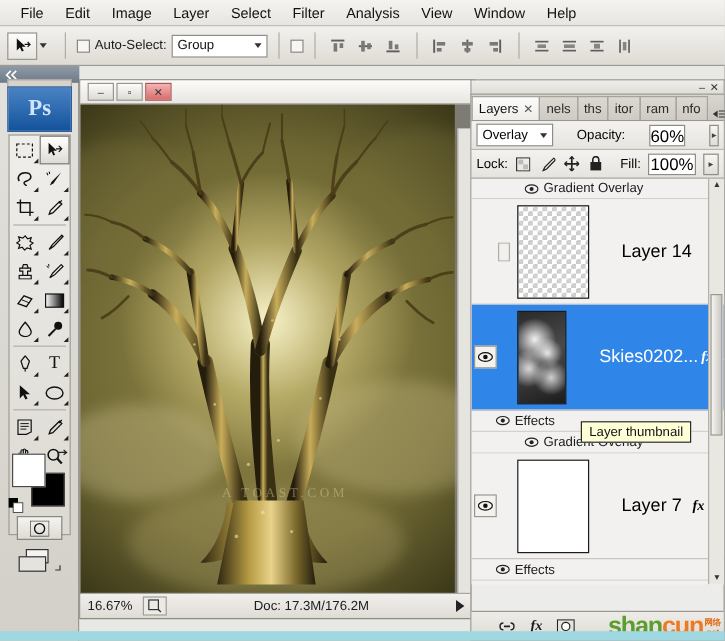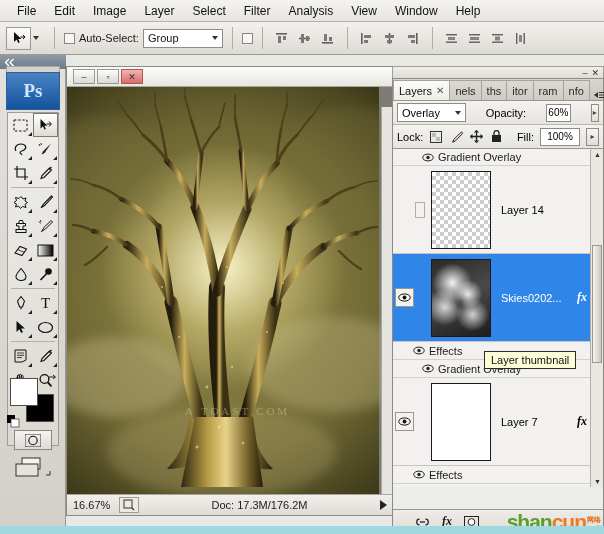--- a/index.html
+++ b/index.html
@@ -143,21 +143,21 @@
   .ptab.active { background:linear-gradient(#fbfbfa,#eeede9); color:#111; }
   .ptab .x { font-size:10px; color:#555; }
   .panel-menu { margin-left:auto; padding:0 4px; display:flex; align-items:center; font-size:10px; color:#333;}
   .blendrow {
     height:24px; display:flex; align-items:center; gap:20px; padding:0 4px;
     background:linear-gradient(#f3f2ef,#e6e4df); border-bottom:1px solid #bbb8b1;
   }
   .blend-select { width:110px; height:19px; background:#fff; border:1px solid #8f8c85;
     display:flex; align-items:center; justify-content:space-between; padding:0 4px; font-size:11px; }
   .num-field { width:40px; height:18px; background:#fff; border:1px solid #8f8c85;
-    display:flex; align-items:center; justify-content:center; font-size:10px; }
+    display:flex; align-items:center; justify-content:center; font-size:14px; }
   .spin { width:13px; height:18px; border:1px solid #8f8c85; background:linear-gradient(#f7f6f3,#e0ded8);
     display:flex; align-items:center; justify-content:center; font-size:8px; color:#444; }
   .lockrow { height:24px; display:flex; align-items:center; gap:6px; padding:0 4px;
     background:linear-gradient(#f3f2ef,#e6e4df); border-bottom:1px solid #9a978f; }
   .lockicon { width:14px; height:14px; display:flex; align-items:center; justify-content:center; font-size:11px; color:#222; }
 
   .layerlist { position:relative; height:338px; overflow:hidden; background:#f2f1ef; }
   .ll-inner { position:absolute; left:0; top:0; width:212px; }
   .lrow { display:flex; align-items:center; border-bottom:1px solid #c8c5be; background:#f2f1ef; position:relative; }
   .lrow.selected { background:#2f86e8; color:#fff; }
@@ -175,29 +175,29 @@
   .thumb.white { background:#ffffff; }
   .thumb.clouds {
     background:
       radial-gradient(circle at 35% 30%, #f2f2f2 0%, rgba(200,200,200,0) 30%),
       radial-gradient(circle at 62% 45%, #e8e8e8 0%, rgba(160,160,160,0) 26%),
       radial-gradient(circle at 22% 62%, #d8d8d8 0%, rgba(120,120,120,0) 28%),
       radial-gradient(circle at 70% 72%, #cfcfcf 0%, rgba(110,110,110,0) 24%),
       radial-gradient(circle at 48% 55%, #101010 0%, rgba(20,20,20,0) 22%),
       linear-gradient(160deg,#2a2a2a,#4a4a4a 45%,#1c1c1c 100%);
   }
-  .lname { flex:1; padding-left:10px; font-size:11px; }
+  .lname { flex:1; padding-left:27px; font-size:15px; }
   .fx-cell { width:22px; display:flex; align-items:center; justify-content:center;
              font-family:"Liberation Serif", serif; font-style:italic; font-weight:bold; font-size:12px; }
   .arr-cell { width:12px; display:flex; align-items:center; justify-content:center; font-size:8px; }
   .sub-row { display:flex; align-items:center; height:18px; border-bottom:1px solid #d4d1ca;
              background:#f2f1ef; font-size:11px; color:#1b1b1b; }
   .sub-row .eye2 { width:20px; display:flex; align-items:center; justify-content:center; font-size:10px; }
   .sub-indent-1 { padding-left:16px; }
-  .sub-indent-2 { padding-left:25px; }
+  .sub-indent-2 { padding-left:40px; }
 
   .tooltip {
     position:absolute; left:484px; top:351px; background:#ffffd7; border:1px solid #2b2b2b;
     font-size:11px; color:#111; padding:2px 6px; z-index:50; white-space:nowrap;
   }
   .panel-vscroll { position:absolute; right:0; top:0; width:13px; height:338px;
     background:#e9e7e2; border-left:1px solid #b3b0a9; }
   .pv-thumb { position:absolute; left:1px; top:96px; width:10px; height:118px;
     background:linear-gradient(90deg,#f6f5f2,#cbc8c1); border:1px solid #9a978f; }
   .pv-arrow { position:absolute; left:2px; width:9px; height:9px; font-size:7px; color:#333; display:flex; align-items:center; justify-content:center;}

